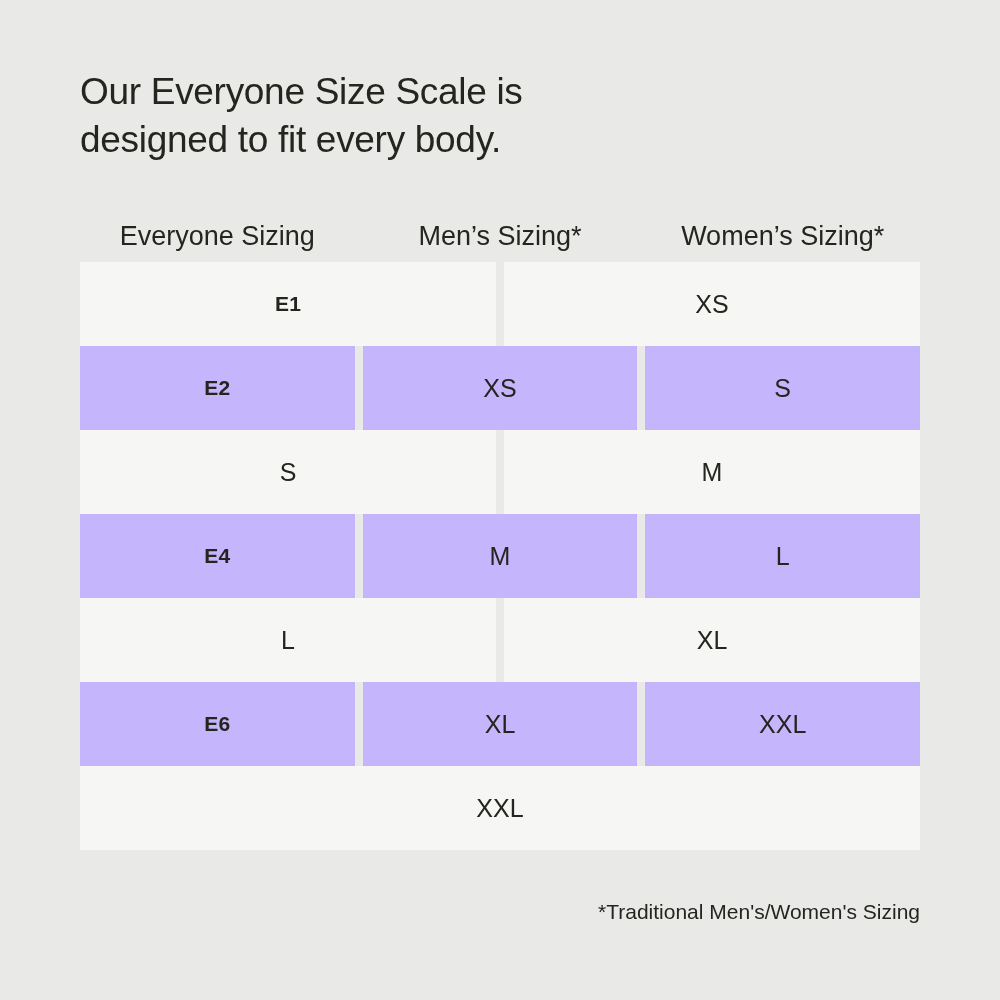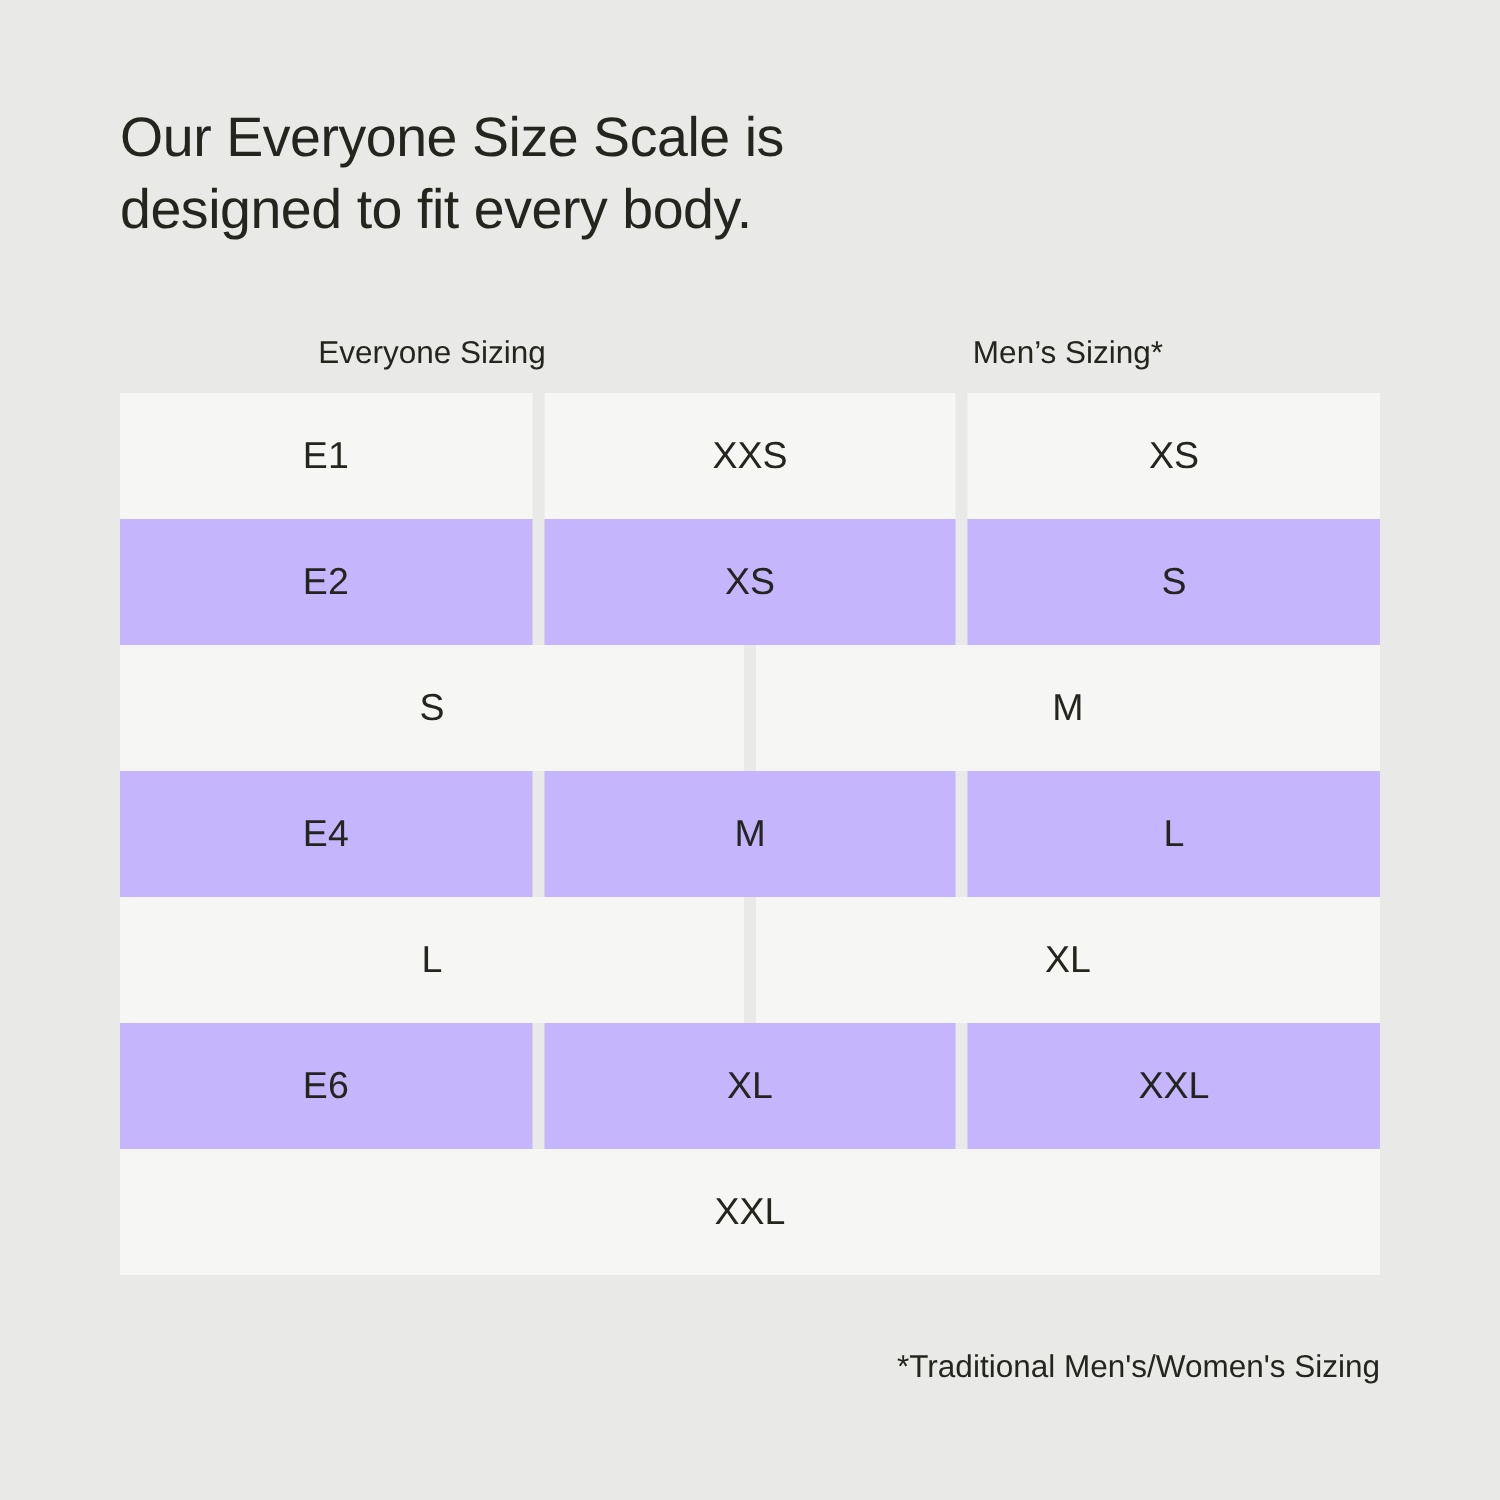--- a/index.html
+++ b/index.html
@@ -49,21 +49,21 @@
   
   .col-headers {
     display: flex;
     gap: 8px;
     height: 52px;
     align-items: center;
   }
   .col-header {
     flex: 1 1 0;
     text-align: center;
-    font-size: 21px;
+    font-size: 27px;
     font-weight: 400;
     letter-spacing: 0px;
     color: #25251f;
   }
 
   
   .rows {
     display: flex;
     flex-direction: column;
   }
@@ -79,22 +79,22 @@
     justify-content: center;
     font-size: 25px;
     font-weight: 400;
     color: #25251f;
     background: #f6f6f4;
   }
   .row.alt .cell {
     background: #c4b5fd;
   }
   .cell.label {
-    font-weight: 400;
-    font-size: 25px;
+    font-weight: 700;
+    font-size: 21px;
     letter-spacing: 0.2px;
   }
 
   
   .footnote {
     position: absolute;
     right: 80px;
     top: 888px;
     font-size: 21px;
     font-weight: 400;
@@ -110,27 +110,27 @@
 <div class="page">
 
   <div class="headline">Our Everyone Size Scale is
 designed to fit every body.</div>
 
   <div class="size-table">
 
     <div class="col-headers">
       <div class="col-header">Everyone Sizing</div>
       <div class="col-header">Men’s Sizing*</div>
+      <div class="col-header">Women’s Sizing*</div>
     </div>
 
     <div class="rows">
 
       <div class="row">
         <div class="cell label">E1</div>
-        <div class="cell">XXS</div>
         <div class="cell">XS</div>
       </div>
 
       <div class="row alt">
         <div class="cell label">E2</div>
         <div class="cell">XS</div>
         <div class="cell">S</div>
       </div>
 
       <div class="row">

